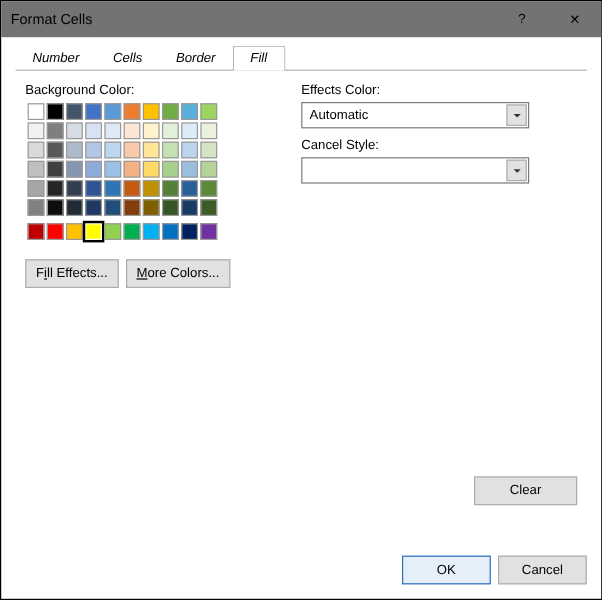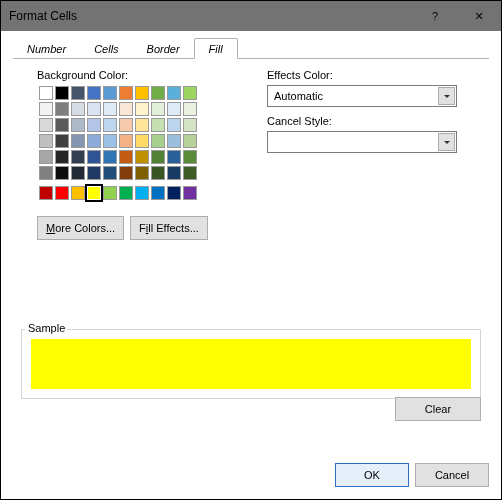--- a/index.html
+++ b/index.html
@@ -64,21 +64,21 @@
   .tab.active {
     border: 1px solid #b0b0b0;
     border-bottom: 1px solid #fff;
     border-radius: 2px 2px 0 0;
     background: #fff;
     z-index: 2;
     align-items: center;
   }
   .content {
     flex: 1;
-    padding: 10px 20px 0 36px;
+    padding: 10px 20px 0 20px;
     position: relative;
   }
   .row { display: flex; }
   .leftcol { width: 230px; }
   .rightcol { flex: 1; }
   .label { margin-bottom: 4px; }
   .nocolor {
     width: 160px;
     height: 20px;
     background: #fff;
@@ -305,22 +305,22 @@
               <div class="sw sel" style="background: rgb(255, 255, 0);"></div>
               <div class="sw" style="background: rgb(146, 208, 80);"></div>
               <div class="sw" style="background: rgb(0, 176, 80);"></div>
               <div class="sw" style="background: rgb(0, 176, 240);"></div>
               <div class="sw" style="background: rgb(0, 112, 192);"></div>
               <div class="sw" style="background: rgb(0, 32, 96);"></div>
               <div class="sw" style="background: rgb(112, 48, 160);"></div>
             </div>
         </div>
         <div class="btnrow">
+          <button class="btn"><span>F</span><span class="ul">i</span><span>ll Effects...</span></button>
           <button class="btn"><span class="ul">M</span><span>ore Colors...</span></button>
-          <button class="btn"><span>F</span><span class="ul">i</span><span>ll Effects...</span></button>
         </div>
       </div>
       <div class="rightcol">
         <div class="label">Effects Color:</div>
         <div class="dd">
           <span style="flex:1;text-align:left;padding-right:18px;">Automatic</span>
           <span class="ddbtn">
               <span class="chev"></span>
             </span>
         </div>
@@ -328,25 +328,20 @@
         <div class="label">Cancel Style:</div>
         <div class="dd">
           <span></span>
           <span class="ddbtn">
               <span class="chev"></span>
             </span>
         </div>
       </div>
     </div>
 
-    <div class="sample-frame">
-      <div class="sample-lbl">Sample</div>
-      <div class="sample-border"></div>
-      <div class="sample-content" id="sample-content" style="background: rgb(255, 255, 0);"></div>
-    </div>
 
     <button class="btn clear-btn"><span>Clear</span></button>
   </div>
 
   <div class="dlg-buttons">
     <button class="btn default"><span>OK</span></button>
     <button class="btn"><span>Cancel</span></button>
   </div>
 
 </div>

